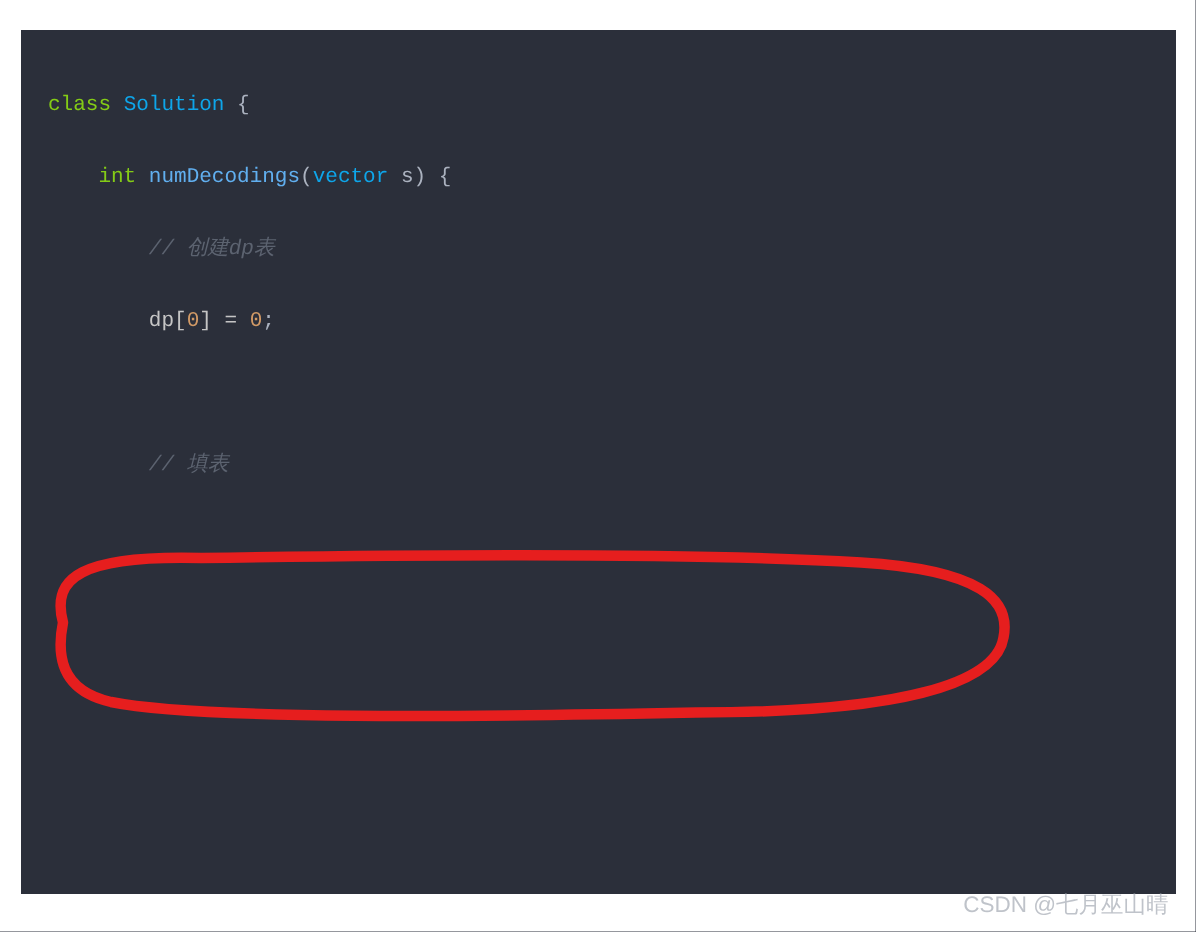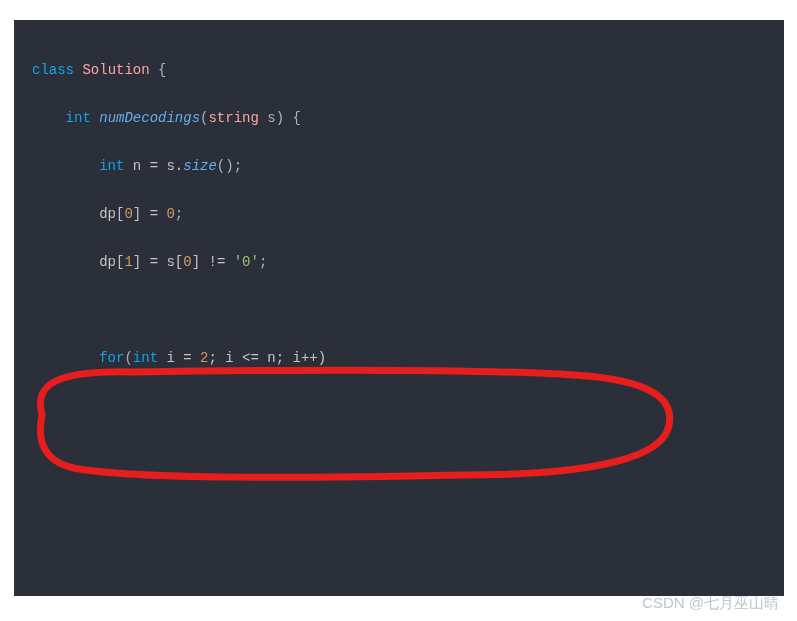--- a/index.html
+++ b/index.html
@@ -24,23 +24,23 @@
       width: 770px;
       height: 576px;
       line-height: 24px;
       white-space: pre;
       color: #c5c5c5;
     }
     .line {
       display: block;
       min-height: 24px;
     }
-    .kw { color: #0ea5e9; }
-    .type { color: #fca5a5; }
-    .fn { color: #61afef; font-style: italic; }
+    .kw { color: #84cc16; }
+    .type { color: #0ea5e9; }
+    .fn { color: #61afef; }
     .str { color: #98c379; }
     .num { color: #d19a66; }
     .punct { color: #abb2bf; }
     .comment { color: #5c6370; font-style: italic; }
     .param { color: #abb2bf; }
 
     .svg-overlay {
       position: absolute;
       left: 14px;
       top: 20px;
@@ -57,26 +57,25 @@
       font-family: sans-serif;
       opacity: 0.8;
       margin-top: 12px;
     }
   </style>
 </head>
 <body>
 
 <div class="code-block">
 <span class="line"><span class="kw">class</span> <span class="type">Solution</span><span class="punct"> {</span></span>
-<span class="line">    <span class="kw">int</span> <span class="fn">numDecodings</span><span class="punct">(</span><span class="type">string</span><span class="param"> s</span><span class="punct">)</span><span class="punct"> {</span></span>
-<span class="line">        <span class="kw">int</span><span> n = s.</span><span class="fn">size</span><span class="punct">();</span></span>
+<span class="line">    <span class="kw">int</span> <span class="fn">numDecodings</span><span class="punct">(</span><span class="type">vector</span><span class="param"> s</span><span class="punct">)</span><span class="punct"> {</span></span>
+<span class="line">        <span class="comment">// 创建dp表</span></span>
 <span class="line">        <span>dp[</span><span class="num">0</span><span>] = </span><span class="num">0</span><span class="punct">;</span></span>
-<span class="line">        <span>dp[</span><span class="num">1</span><span>] = s[</span><span class="num">0</span><span>] != </span><span class="str">'0'</span><span class="punct">;</span></span>
 <span class="line"></span>
-<span class="line">        <span class="kw">for</span><span class="punct">(</span><span class="kw">int</span><span> i = </span><span class="num">2</span><span>; i &lt;= n; i++)</span></span>
+<span class="line">        <span class="comment">// 填表</span></span>
 
 
 
 
 
 
 
 
 
 

